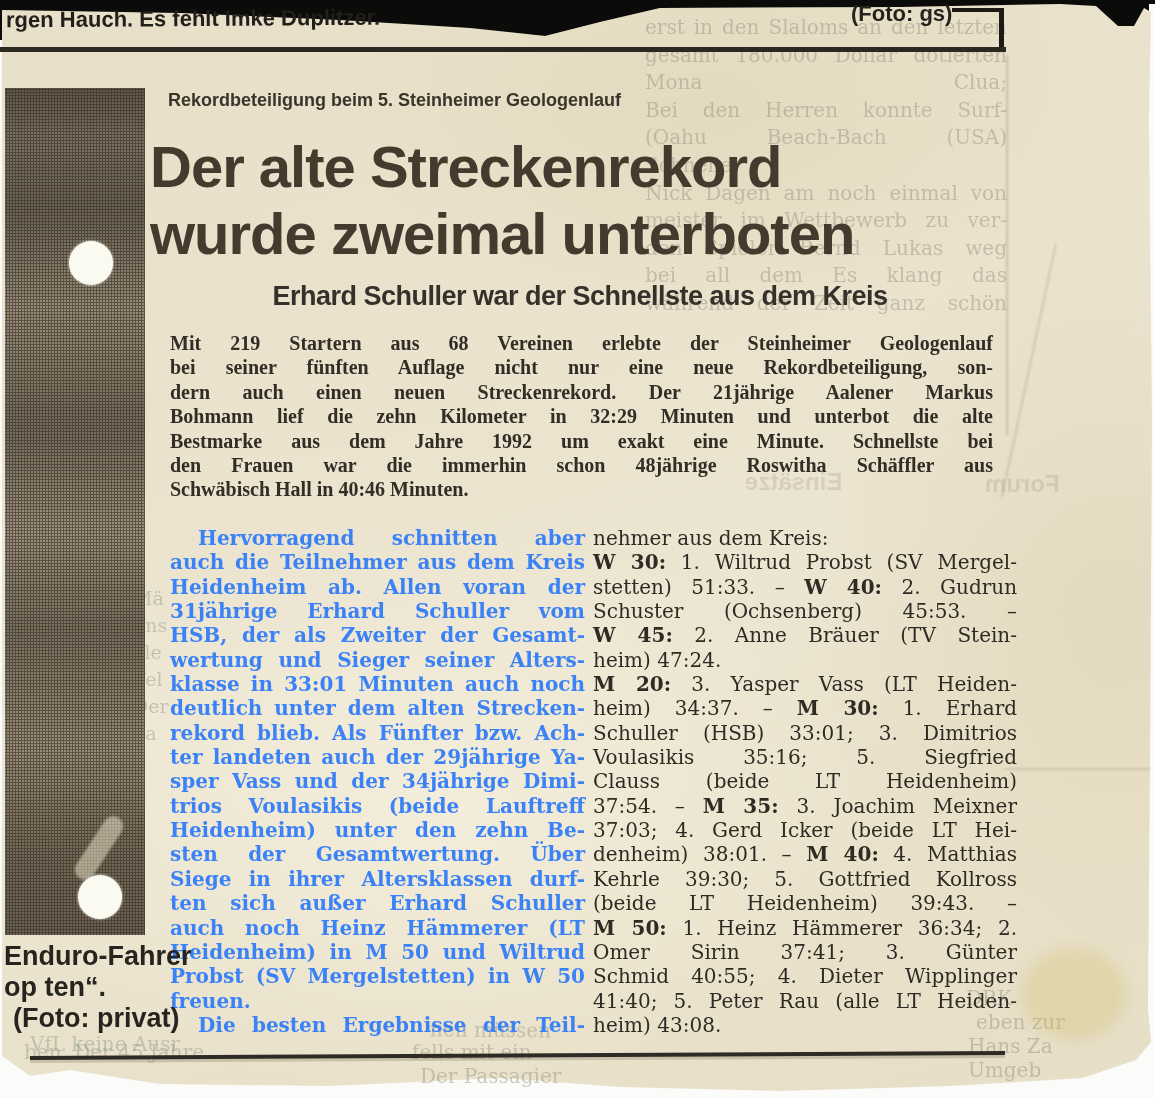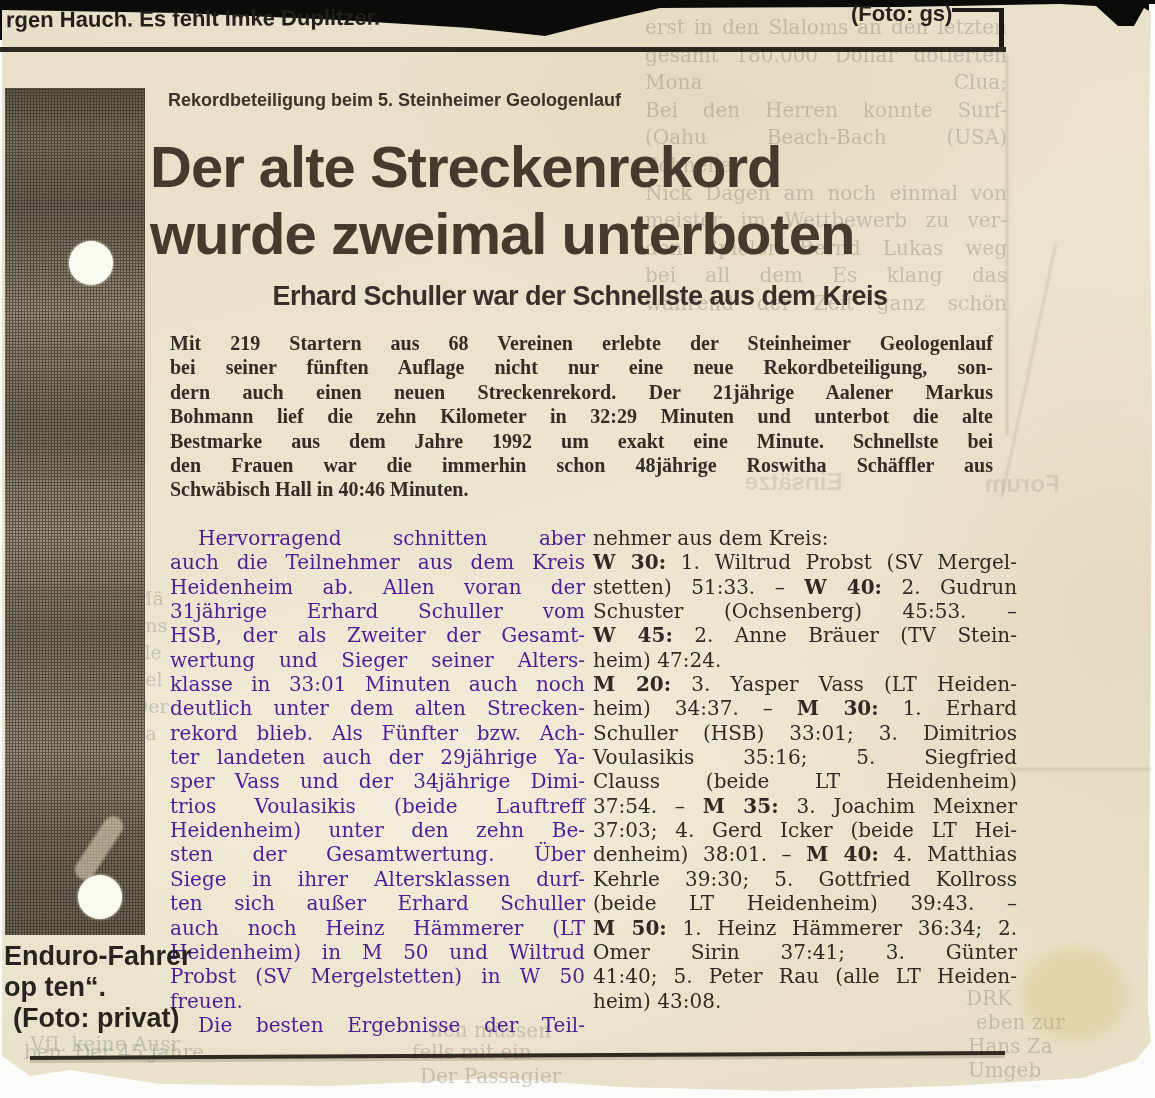--- a/index.html
+++ b/index.html
@@ -44,21 +44,21 @@
   
   #kicker{left:168px;top:90px;font-size:18px;font-weight:bold;color:#3a342a;z-index:4;white-space:nowrap;}
   #headline{left:150px;top:133px;width:860px;text-align:left;z-index:4;
             font-weight:bold;font-size:58px;line-height:67px;letter-spacing:-1px;color:#443b2e;}
   #subhead{left:150px;top:281px;width:860px;text-align:center;z-index:4;
            font-weight:bold;font-size:27px;letter-spacing:-.5px;color:#36302a;}
   
   .serif{font-family:"DejaVu Serif",serif;}
   #lead{left:170px;top:331px;width:823px;z-index:4;font-family:"Liberation Serif",serif;
         font-weight:bold;font-size:20px;line-height:24.4px;color:#332d26;}
-  #col-left{left:170px;top:526px;width:415px;z-index:4;font-size:20px;line-height:24.35px;color:#4c1d95;}
+  #col-left{left:170px;top:526px;width:415px;z-index:4;font-size:20px;line-height:24.35px;color:#3b82f6;font-weight:bold;}
   #col-right{left:593px;top:526px;width:424px;z-index:4;font-size:20px;line-height:24.35px;color:#2f2a23;}
   .tl{white-space:nowrap;}
   .just{text-align:justify;text-align-last:justify;white-space:normal;}
   
   #photo-caption{left:4px;top:941px;z-index:4;font-size:27px;font-weight:600;color:#272420;line-height:31px;}
   #photo-caption .credit{padding-left:9px;}
   
   #rule-bottom{left:30px;top:1056px;width:975px;height:4px;background:#2e2a24;z-index:4;
                transform:rotate(-.3deg);transform-origin:left center;
                box-shadow:0 3px 0 rgba(125,115,92,.3);}
@@ -188,20 +188,21 @@
       <div class="tl just">Schuller (HSB) 33:01; 3. Dimitrios</div>
       <div class="tl just">Voulasikis 35:16; 5. Siegfried</div>
       <div class="tl just">Clauss (beide LT Heidenheim)</div>
       <div class="tl just">37:54. – <b>M 35:</b> 3. Joachim Meixner</div>
       <div class="tl just">37:03; 4. Gerd Icker (beide LT Hei-</div>
       <div class="tl just">denheim) 38:01. – <b>M 40:</b> 4. Matthias</div>
       <div class="tl just">Kehrle 39:30; 5. Gottfried Kollross</div>
       <div class="tl just">(beide LT Heidenheim) 39:43. –</div>
       <div class="tl just"><b>M 50:</b> 1. Heinz Hämmerer 36:34; 2.</div>
       <div class="tl just">Omer Sirin 37:41; 3. Günter</div>
+      <div class="tl just">Schmid 40:55; 4. Dieter Wipplinger</div>
       <div class="tl just">41:40; 5. Peter Rau (alle LT Heiden-</div>
       <div class="tl">heim) 43:08.</div>
     </div>
 
   <div id="photo-caption" class="abs">
     <div>Enduro-Fahrer</div>
     <div>op ten“.</div>
     <div class="credit">(Foto: privat)</div>
   </div>
 

